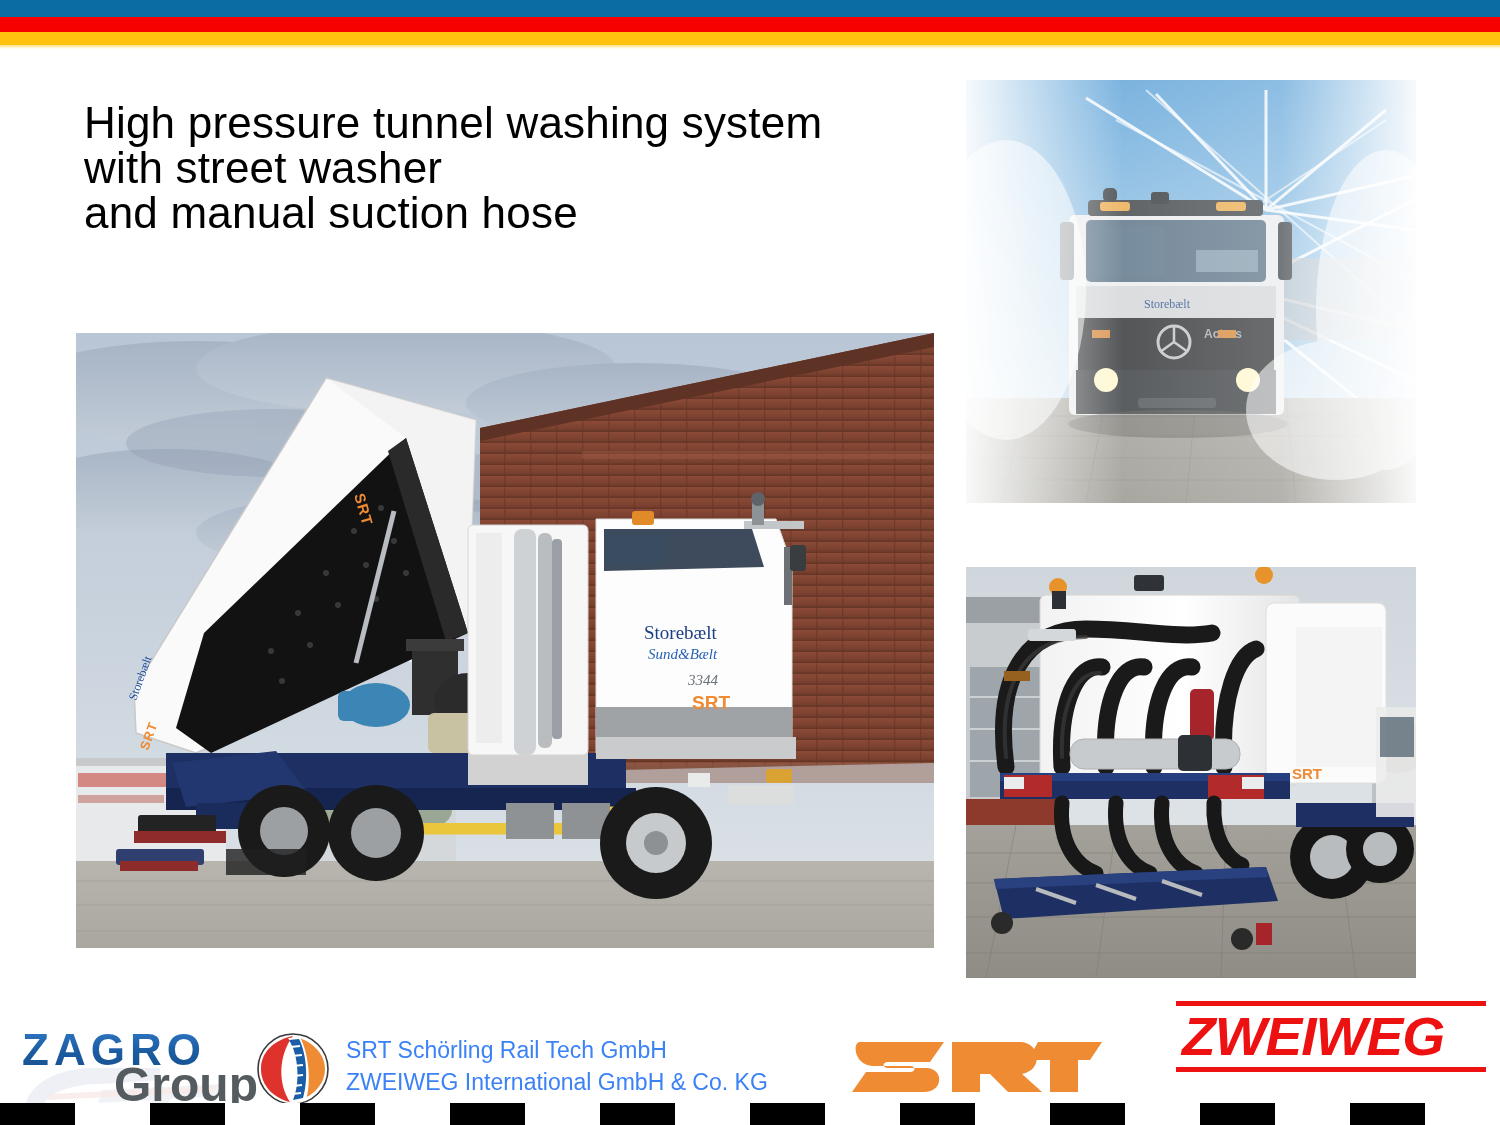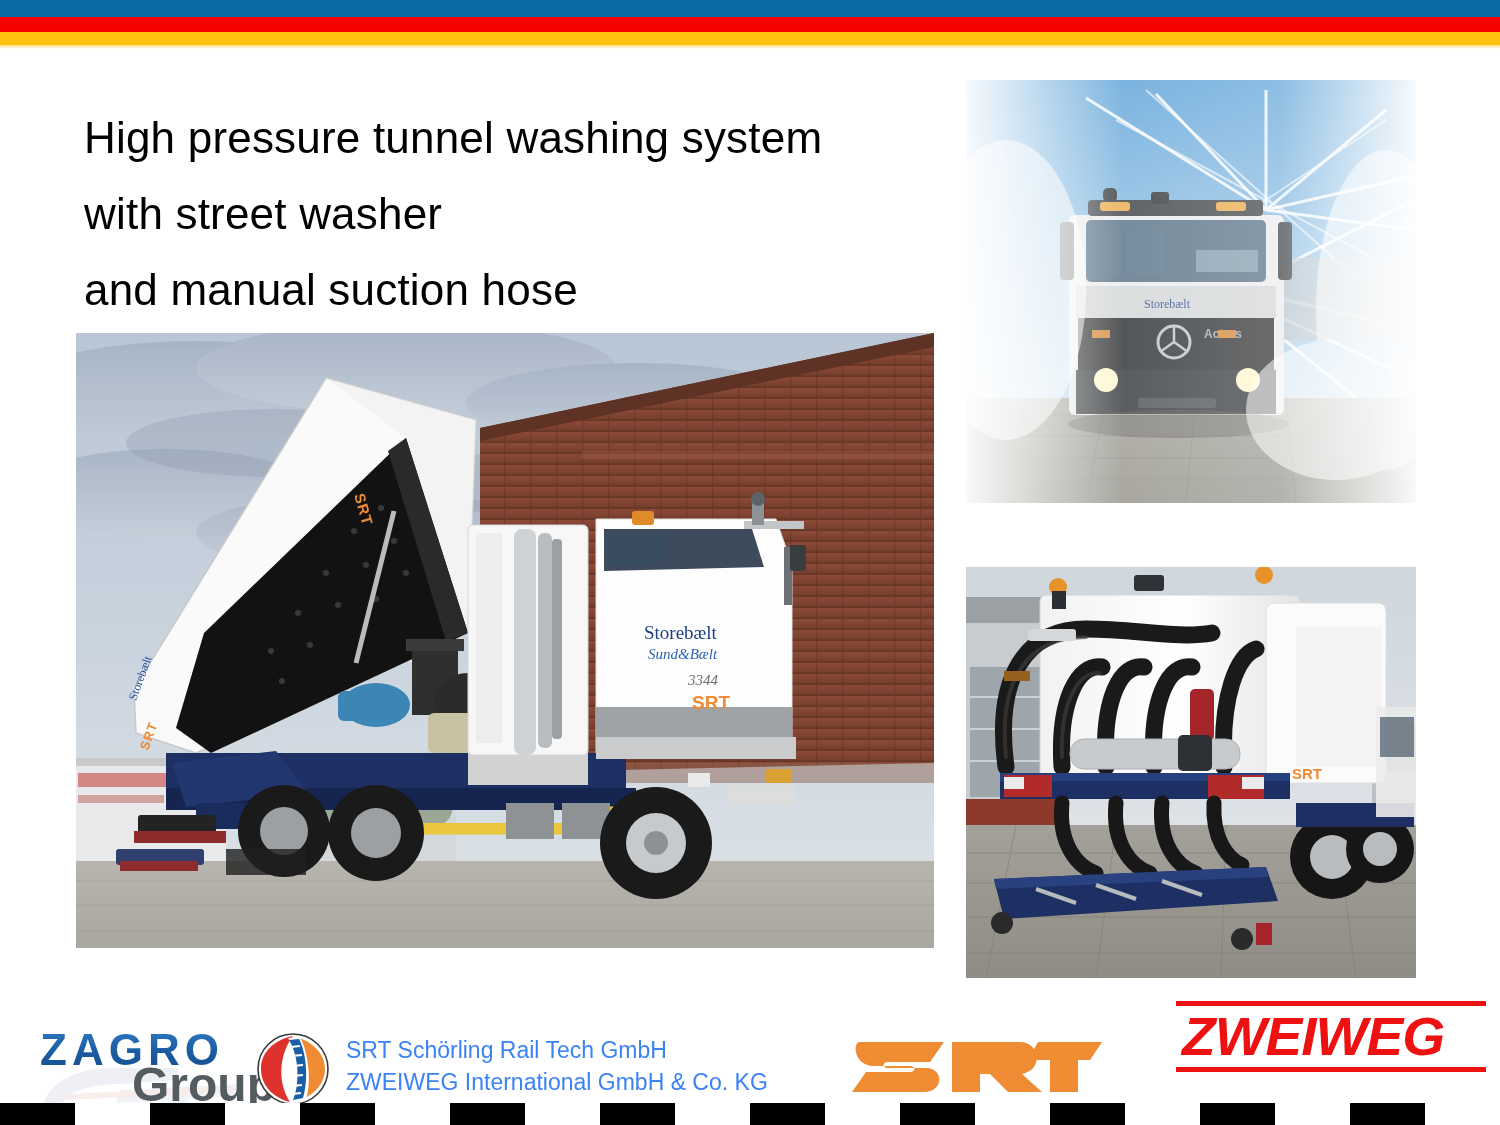--- a/index.html
+++ b/index.html
@@ -33,21 +33,21 @@
   .band-fade   { top: 45px; height: 4px;  background: linear-gradient(to bottom, rgba(255,210,60,.65), rgba(255,255,255,0)); }
 
   
   #title-block {
     position: absolute;
     left: 84px;
     top: 100px;
     width: 900px;
     color: #000;
     font-size: 44px;
-    line-height: 76px;
+    line-height: 45px;
     letter-spacing: .2px;
     white-space: pre-line;
   }
 
   
   .photo {
     position: absolute;
     overflow: hidden;
     background: #d9d9d9;
   }
@@ -71,21 +71,21 @@
     left: 0;
     top: 1010px;
     width: 1500px;
     height: 115px;
     background: #ffffff;
   }
 
   
   #zagro-logo {
     position: absolute;
-    left: 36px; top: 18px;
+    left: 18px; top: 18px;
     width: 225px; height: 78px; text-align: right;
   }
   #zagro-word {
     position: absolute;
     left: 4px; top: 0px;
     font-size: 44px;
     font-weight: bold;
     letter-spacing: 5px;
     color: #1f5fa8;
     background: linear-gradient(to bottom,#2f78c4 0%,#1b5ba0 55%,#17518f 100%);

